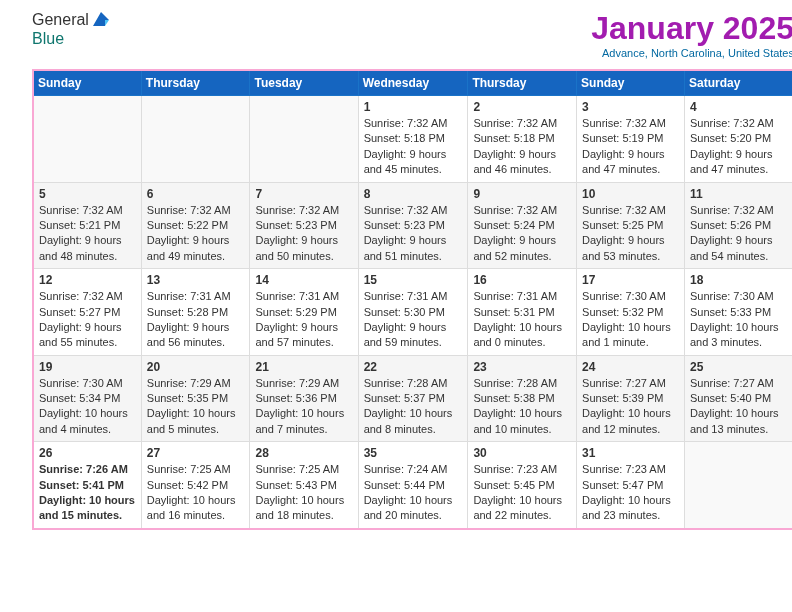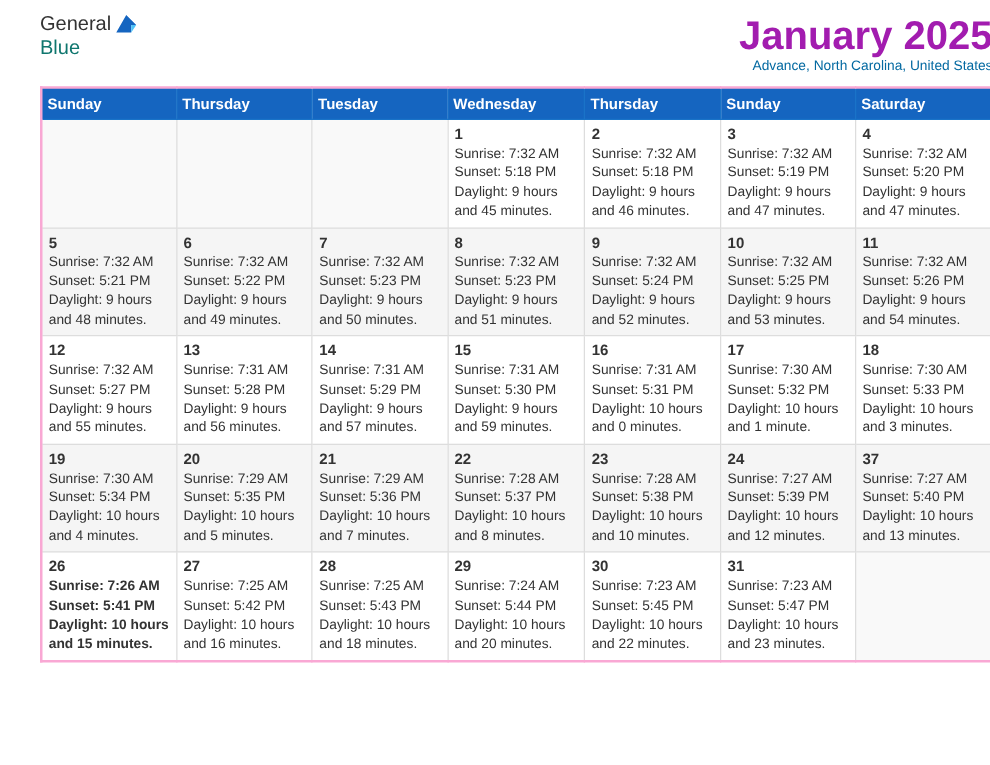--- a/index.html
+++ b/index.html
@@ -293,21 +293,21 @@
 and 10 minutes.</div>
           </td>
           <td>
             <span class="day-number">24</span>
             <div class="day-info" style="white-space: pre-line;">Sunrise: 7:27 AM
 Sunset: 5:39 PM
 Daylight: 10 hours
 and 12 minutes.</div>
           </td>
           <td>
-            <span class="day-number">37</span>
+            <span class="day-number">25</span>
             <div class="day-info" style="white-space: pre-line;">Sunrise: 7:27 AM
 Sunset: 5:40 PM
 Daylight: 10 hours
 and 13 minutes.</div>
           </td>
         </tr>
         <tr>
           <td>
             <span class="day-number">26</span>
             <div class="day-info" style="white-space: pre-line; font-weight: bold;">Sunrise: 7:26 AM
@@ -323,21 +323,21 @@
 and 16 minutes.</div>
           </td>
           <td>
             <span class="day-number">28</span>
             <div class="day-info" style="white-space: pre-line;">Sunrise: 7:25 AM
 Sunset: 5:43 PM
 Daylight: 10 hours
 and 18 minutes.</div>
           </td>
           <td>
-            <span class="day-number">29</span>
+            <span class="day-number">35</span>
             <div class="day-info" style="white-space: pre-line;">Sunrise: 7:24 AM
 Sunset: 5:44 PM
 Daylight: 10 hours
 and 20 minutes.</div>
           </td>
           <td>
             <span class="day-number">30</span>
             <div class="day-info" style="white-space: pre-line;">Sunrise: 7:23 AM
 Sunset: 5:45 PM
 Daylight: 10 hours

